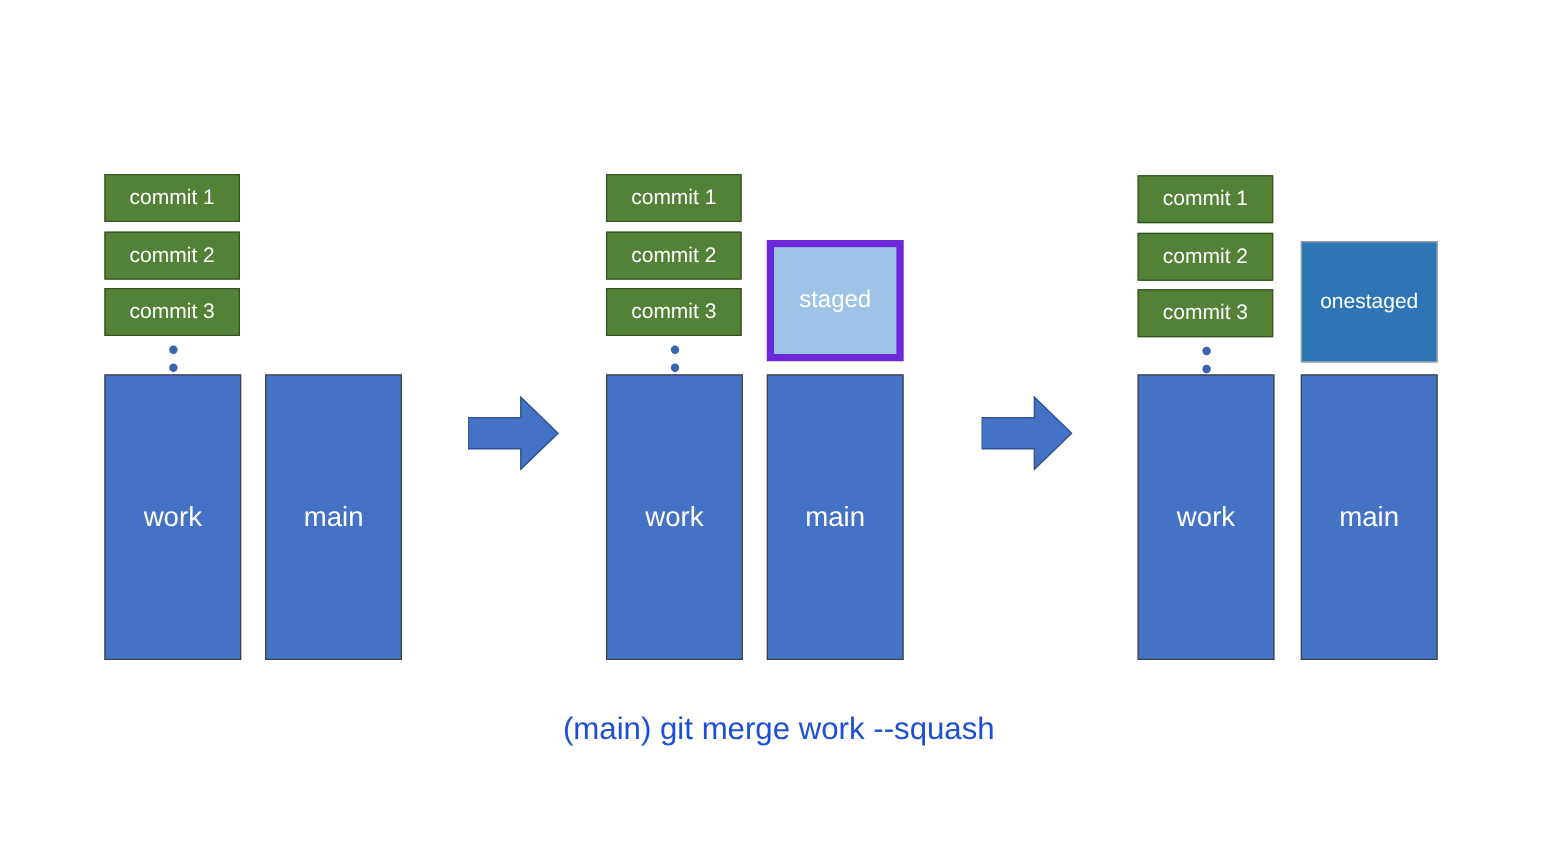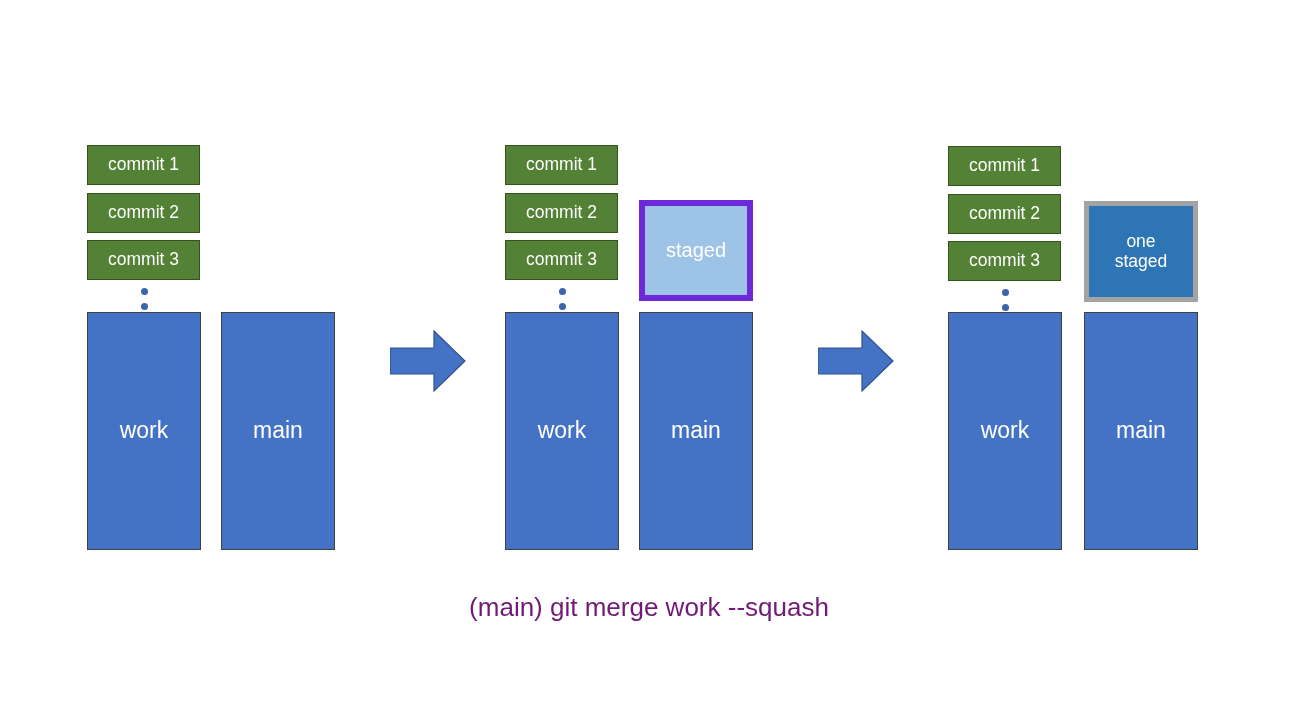--- a/index.html
+++ b/index.html
@@ -65,23 +65,23 @@
     height: 101px;
     background: #9dc3e6;
     border: 6px solid #6d28d9;
     font-size: 20px;
   }
 
   .onecommit-box {
     width: 114px;
     height: 101px;
     background: #2e75b6;
-    border: 5px solid #a3a3a3;
+    border: 1px solid #a3a3a3;
     font-size: 17.5px;
-    flex-direction: column;
+    flex-direction: row;
   }
   .onecommit-box span { display: block; }
 
   
   .dots {
     position: absolute;
     width: 14px;
     height: 30px;
   }
   .dots i {
@@ -101,21 +101,21 @@
   }
   .arrow svg { display: block; width: 100%; height: 100%; }
 
   
   .caption {
     position: absolute;
     left: 0;
     top: 592px;
     width: 1298px;
     text-align: center;
-    color: #701a75;
+    color: #1d4ed8;
     font-size: 26px;
     font-family: "Liberation Sans", sans-serif;
   }
 </style>
 </head>
 <body>
 
 <div id="canvas">
 
   <div class="panel" style="left:0px;">

